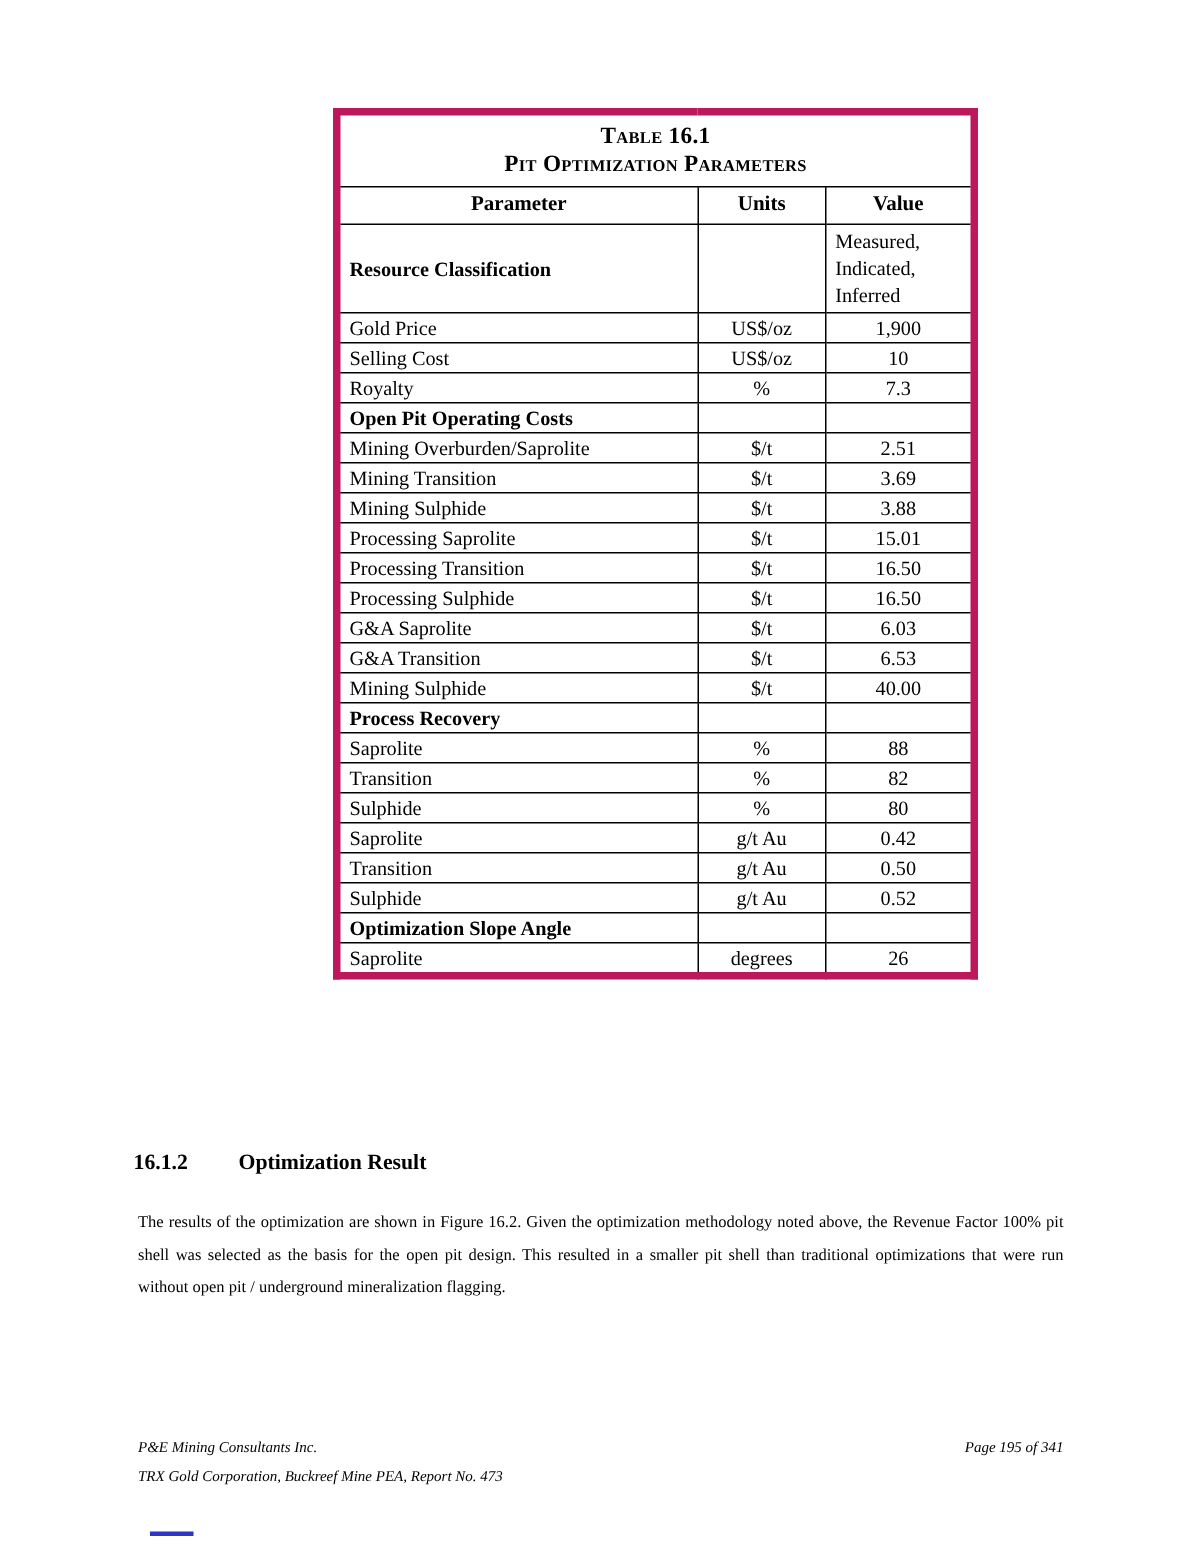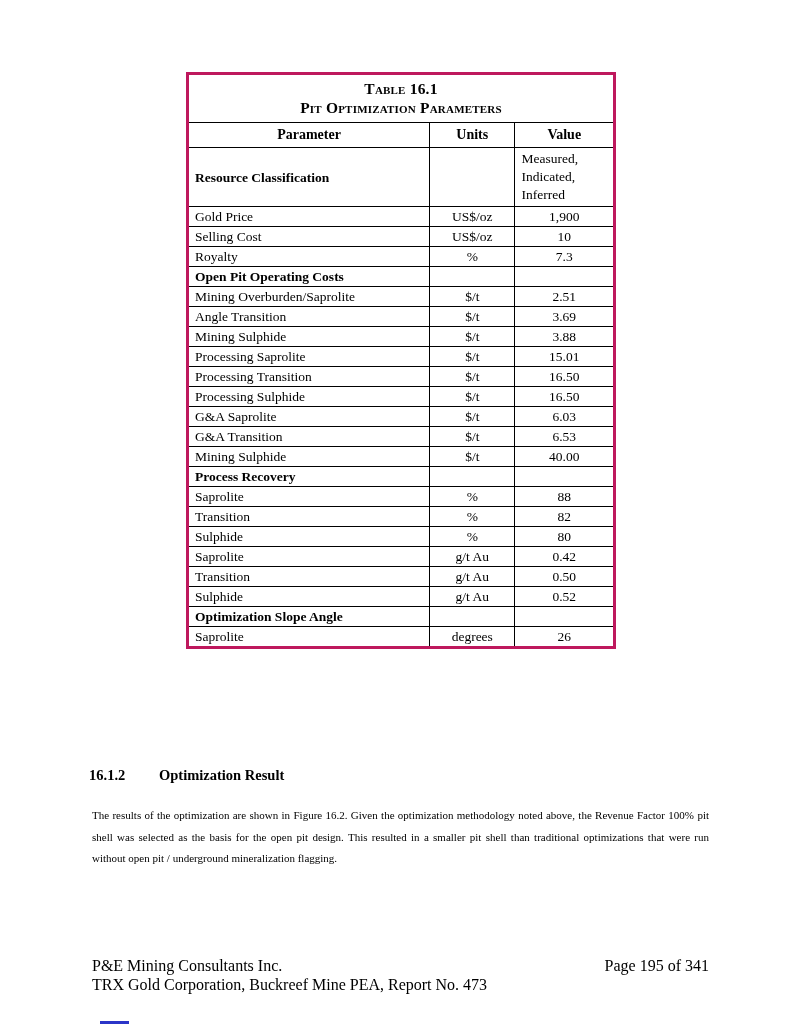--- a/index.html
+++ b/index.html
@@ -15,21 +15,22 @@
 
   
   .table-wrap {
     position: absolute;
     left: 186px; top: 72px;
     width: 430px;
   }
   table {
     width: 100%;
     border-collapse: collapse;
-    border: 3px solid #be185d;
+    border: 5px solid #be185d;
+    margin-left: 36px;
   }
   col.c-param { width: 244px; }
   col.c-units { width: 86px; }
   col.c-value { width: 100px; }
   th, td {
     border: 1px solid #000;
     font-size: 13.5px;
     padding: 1px 6px;
     vertical-align: middle;
   }
@@ -84,21 +85,22 @@
     font-size: 11px;
     line-height: 21.7px;
     text-align: justify;
   }
 
   
   .footer {
     position: absolute;
     left: 92px; top: 956px;
     width: 617px;
-    font-size: 16px;
+    font-style: italic;
+    font-size: 10px;
     line-height: 19px;
   }
   .footer-row1 {
     display: flex;
     justify-content: space-between;
   }
 
   
   .blue-mark {
     position: absolute;
@@ -159,21 +161,21 @@
             <td class="param">Open Pit Operating Costs</td>
             <td class="units"></td>
             <td class="value"></td>
           </tr>
           <tr class="data">
             <td class="param">Mining Overburden/Saprolite</td>
             <td class="units">$/t</td>
             <td class="value">2.51</td>
           </tr>
           <tr class="data">
-            <td class="param">Angle Transition</td>
+            <td class="param">Mining Transition</td>
             <td class="units">$/t</td>
             <td class="value">3.69</td>
           </tr>
           <tr class="data">
             <td class="param">Mining Sulphide</td>
             <td class="units">$/t</td>
             <td class="value">3.88</td>
           </tr>
           <tr class="data">
             <td class="param">Processing Saprolite</td>

